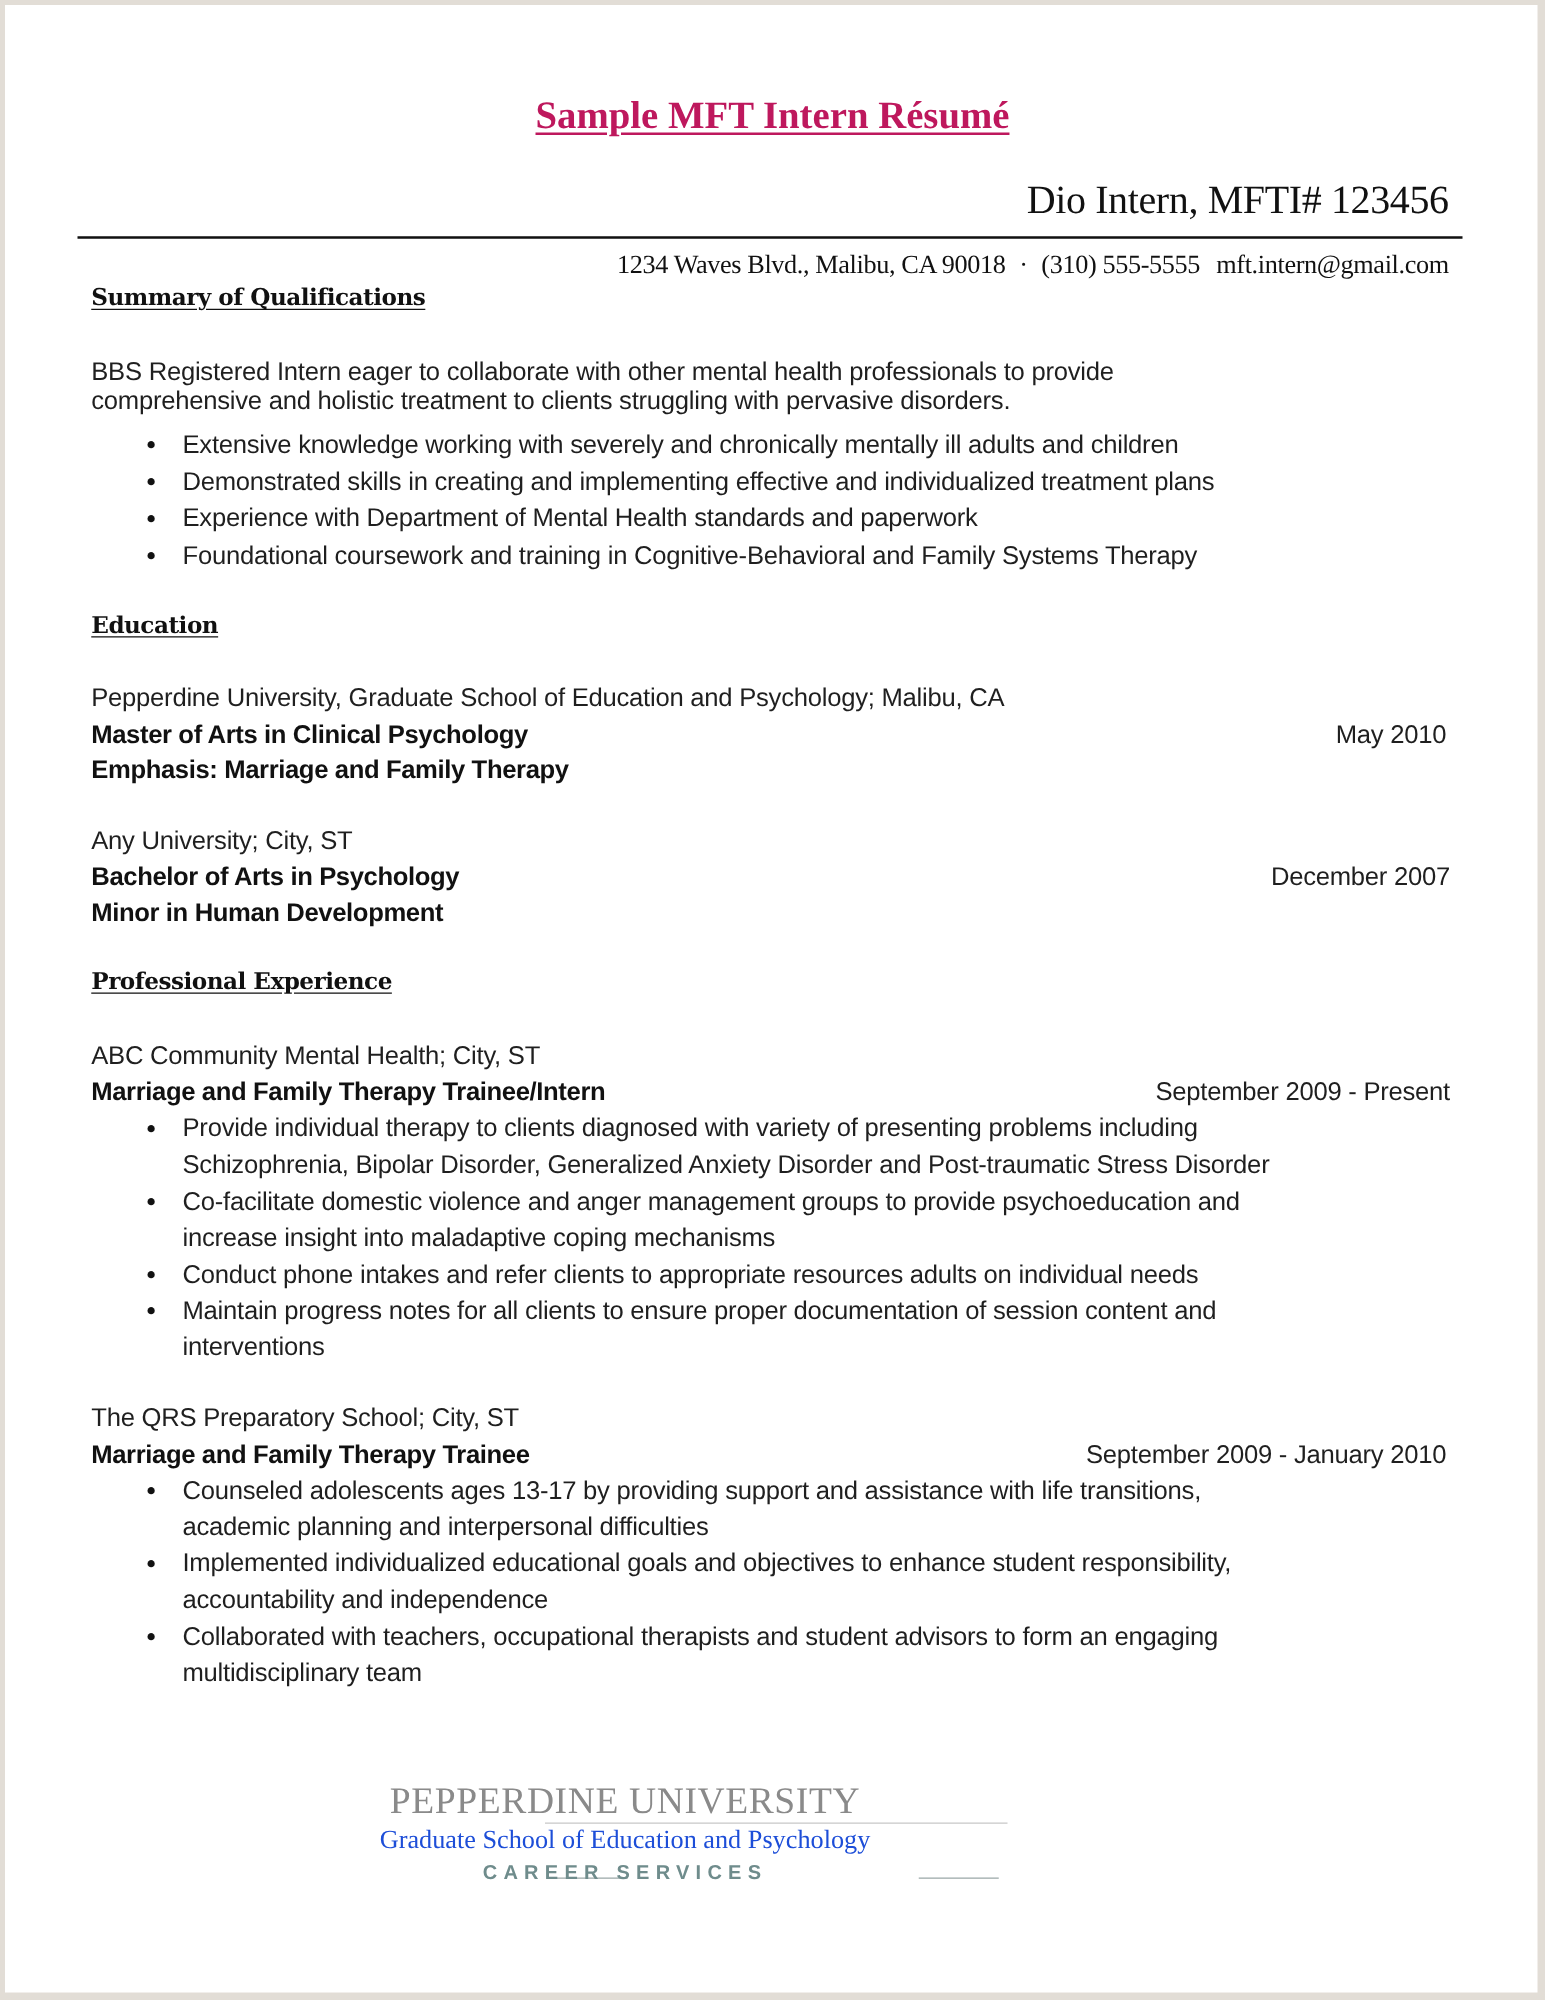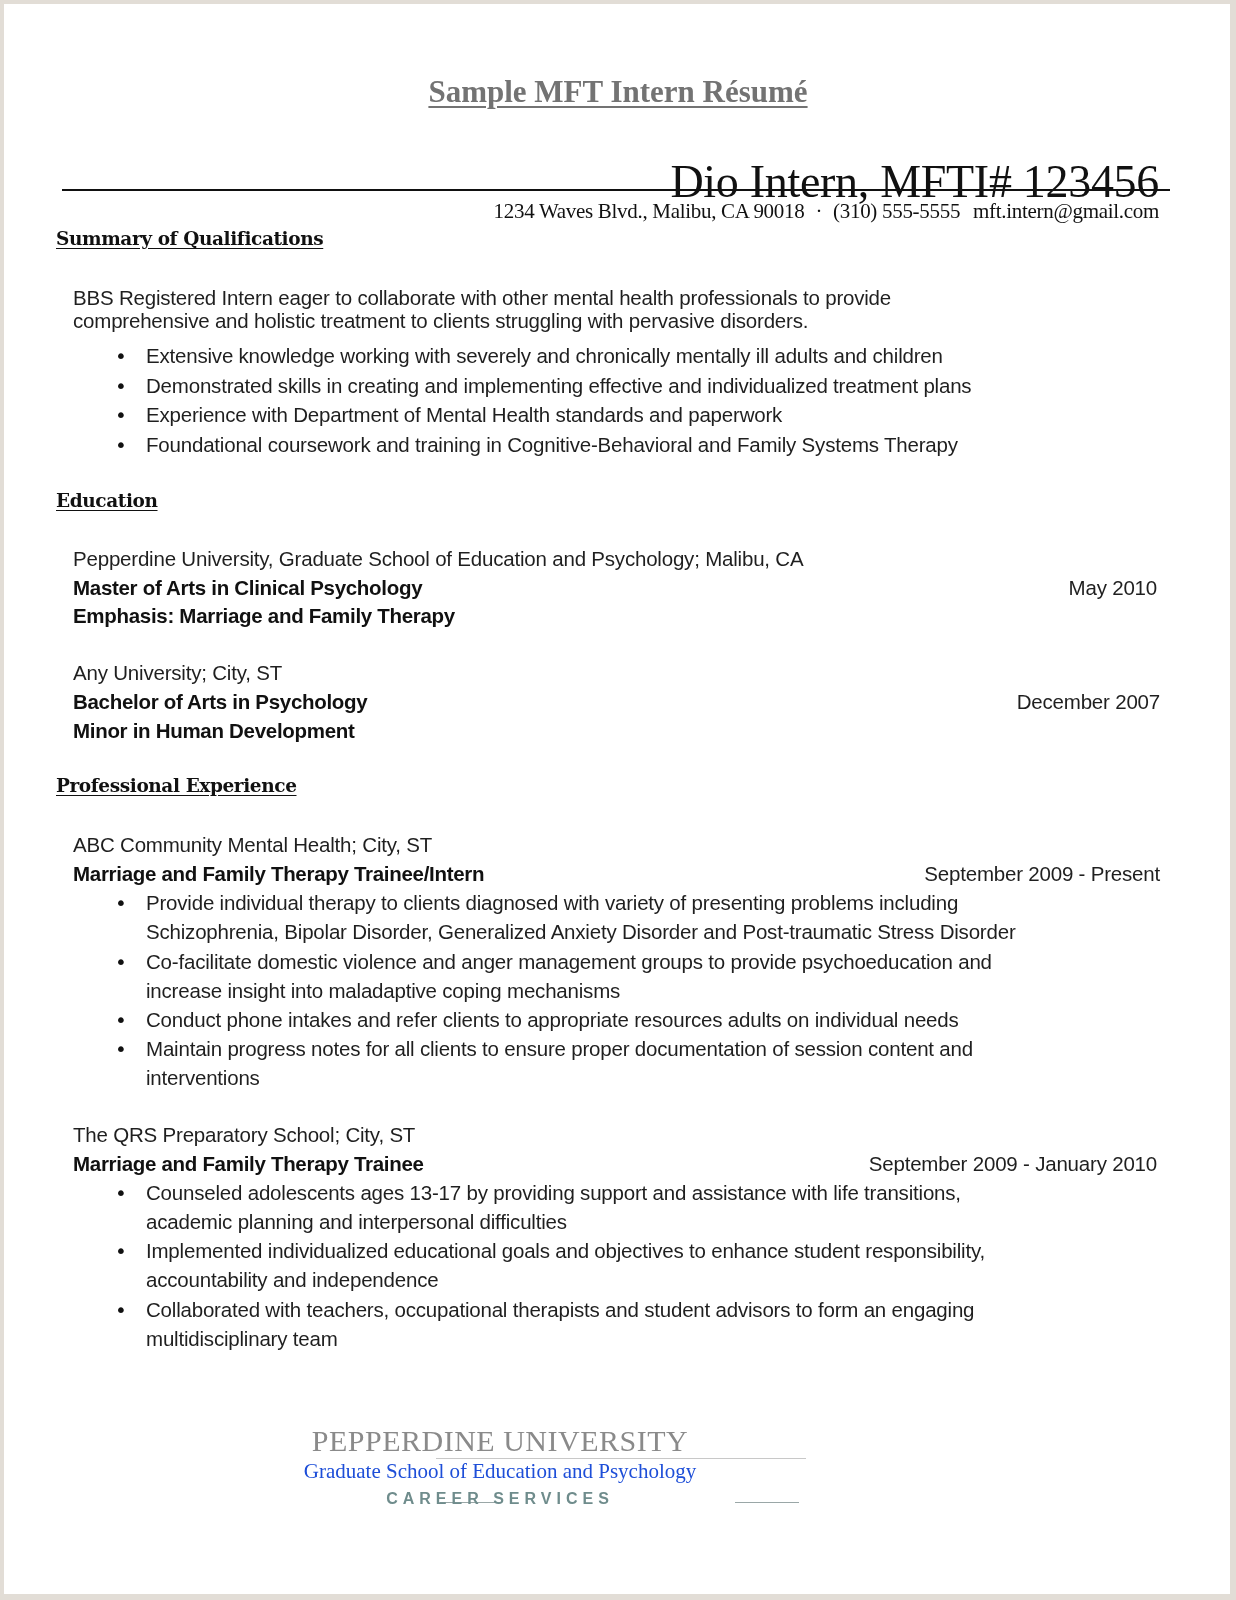--- a/index.html
+++ b/index.html
@@ -9,34 +9,34 @@
   }
   .page {
     position: absolute; left: 4px; top: 4px; width: 1226px; height: 1590px;
     background: #ffffff;
   }
   .abs { position: absolute; white-space: nowrap; }
 
   .doc-title {
     left: 0; width: 1236px; text-align: center; top: 74px;
     font-family: "Liberation Serif", serif; font-weight: bold; font-size: 31px;
-    color: #737373; text-decoration: underline; text-underline-offset: 4px;
+    color: #be185d; text-decoration: underline; text-underline-offset: 4px;
     text-decoration-thickness: 2px;
   }
   .name-line {
-    right: 77px; top: 155px; font-family: "Liberation Serif", serif;
-    font-size: 46px; color: #111; letter-spacing: -0.3px;
+    right: 77px; top: 141px; font-family: "Liberation Serif", serif;
+    font-size: 32px; color: #111; letter-spacing: -0.3px;
   }
   .rule { left: 62px; width: 1108px; top: 189px; height: 2px; background: #111; }
   .contact {
     right: 77px; top: 199px; font-family: "Liberation Serif", serif;
     font-size: 21px; color: #111; letter-spacing: -0.3px;
   }
   .section-head {
-    left: 56px; font-family: "DejaVu Serif", serif; font-weight: bold;
+    left: 73px; font-family: "DejaVu Serif", serif; font-weight: bold;
     font-size: 18.5px; color: #111; text-decoration: underline;
     text-underline-offset: 3px; letter-spacing: -0.4px;
   }
   .txt { left: 73px; font-family: "Liberation Sans", sans-serif; font-size: 20.5px; color: #1f1f1f; letter-spacing: -0.2px; }
   .txtb { left: 73px; font-family: "Liberation Sans", sans-serif; font-size: 20.5px; font-weight: bold; color: #111; letter-spacing: -0.3px; }
   .date { right: 76px; font-family: "Liberation Sans", sans-serif; font-size: 20.5px; color: #1f1f1f; letter-spacing: -0.2px; }
   .bullet-dot { left: 115px; font-size: 20px; color: #111; font-family: "DejaVu Sans", sans-serif; }
   .btxt { left: 146px; font-family: "Liberation Sans", sans-serif; font-size: 20.5px; color: #1f1f1f; letter-spacing: -0.2px; }
 
   .footer-logo {

